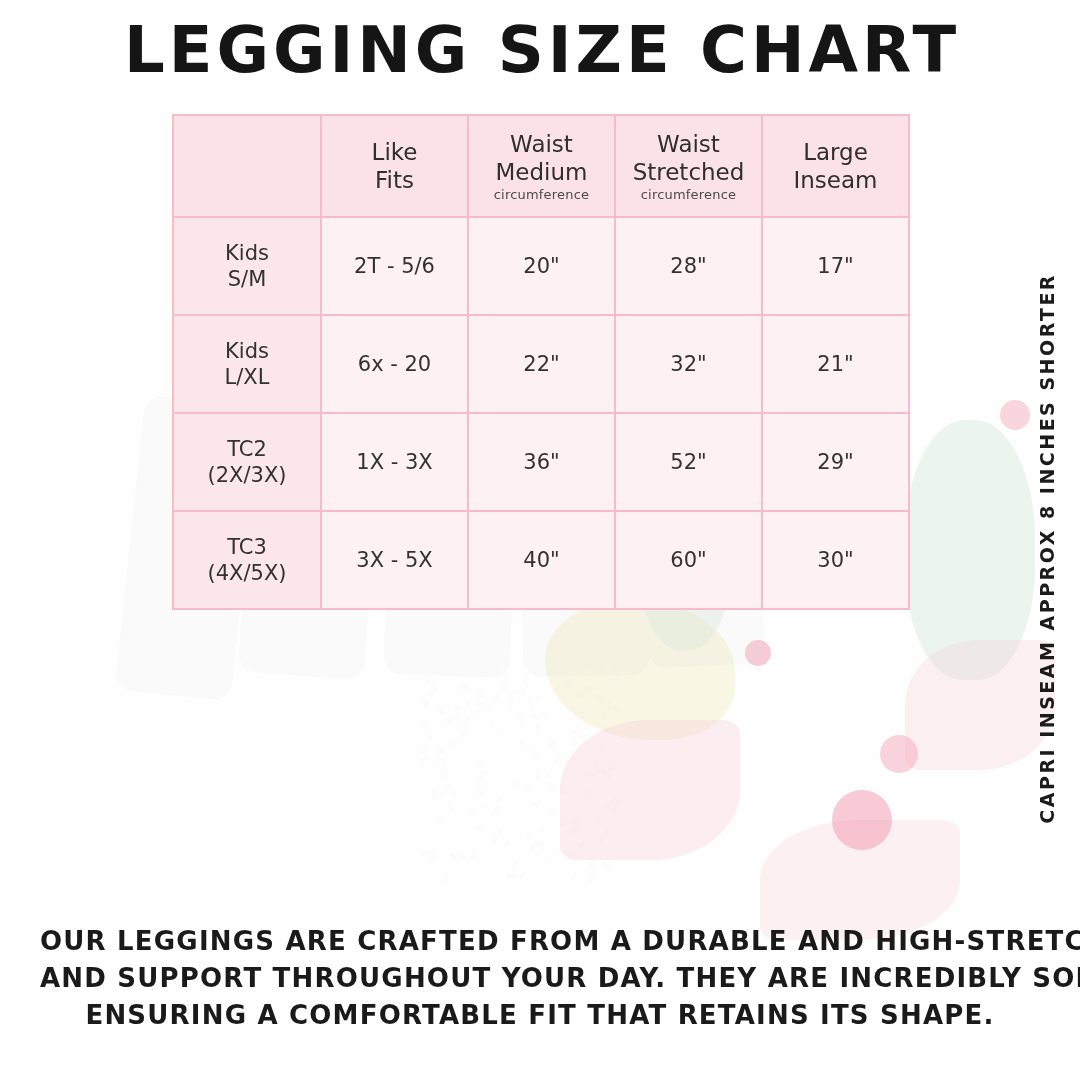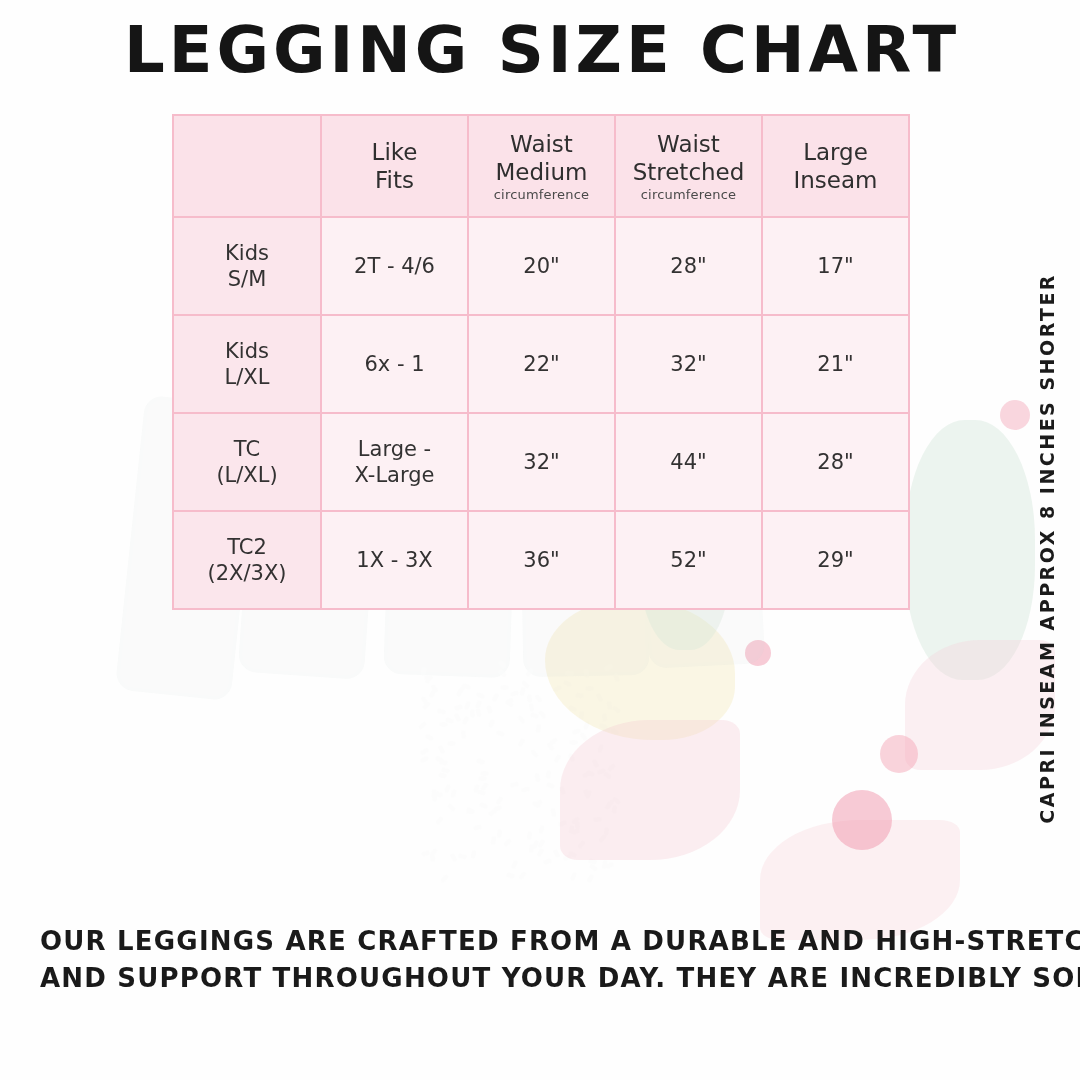--- a/index.html
+++ b/index.html
@@ -427,70 +427,71 @@
           </th>
         </tr>
       </thead>
       <tbody>
         <tr>
           <td class="rowhead">
             <span class="twoline">Kids</span>
             <span class="twoline">S/M</span>
           </td>
           <td class="cell">
-            <span class="twoline">2T - 4/6</span>
+            <span class="twoline">2T - 5/6</span>
             <span class="twoline"></span>
           </td>
           <td class="cell">20"</td>
           <td class="cell">28"</td>
           <td class="cell">17"</td>
         </tr>
         <tr>
           <td class="rowhead">
             <span class="twoline">Kids</span>
             <span class="twoline">L/XL</span>
           </td>
           <td class="cell">
-            <span class="twoline">6x - 1</span>
+            <span class="twoline">6x - 20</span>
             <span class="twoline"></span>
           </td>
           <td class="cell">22"</td>
           <td class="cell">32"</td>
           <td class="cell">21"</td>
         </tr>
         <tr>
           <td class="rowhead">
-            <span class="twoline">TC</span>
-            <span class="twoline">(L/XL)</span>
-          </td>
-          <td class="cell">
-            <span class="twoline">Large -</span>
-            <span class="twoline">X-Large</span>
-          </td>
-          <td class="cell">32"</td>
-          <td class="cell">44"</td>
-          <td class="cell">28"</td>
-        </tr>
-        <tr>
-          <td class="rowhead">
             <span class="twoline">TC2</span>
             <span class="twoline">(2X/3X)</span>
           </td>
           <td class="cell">
             <span class="twoline">1X - 3X</span>
             <span class="twoline"></span>
           </td>
           <td class="cell">36"</td>
           <td class="cell">52"</td>
           <td class="cell">29"</td>
         </tr>
+        <tr>
+          <td class="rowhead">
+            <span class="twoline">TC3</span>
+            <span class="twoline">(4X/5X)</span>
+          </td>
+          <td class="cell">
+            <span class="twoline">3X - 5X</span>
+            <span class="twoline"></span>
+          </td>
+          <td class="cell">40"</td>
+          <td class="cell">60"</td>
+          <td class="cell">30"</td>
+        </tr>
       </tbody>
     </table>
 
     <div class="side-note">CAPRI INSEAM APPROX 8 INCHES SHORTER</div>
 
     <div class="footer">
       <div>OUR LEGGINGS ARE CRAFTED FROM A DURABLE AND HIGH-STRETCH</div>
       <div>AND SUPPORT THROUGHOUT YOUR DAY. THEY ARE INCREDIBLY SOFT,</div>
+      <div>ENSURING A COMFORTABLE FIT THAT RETAINS ITS SHAPE.</div>
     </div>
 
   </div>
 </div>
 
 </body></html>

